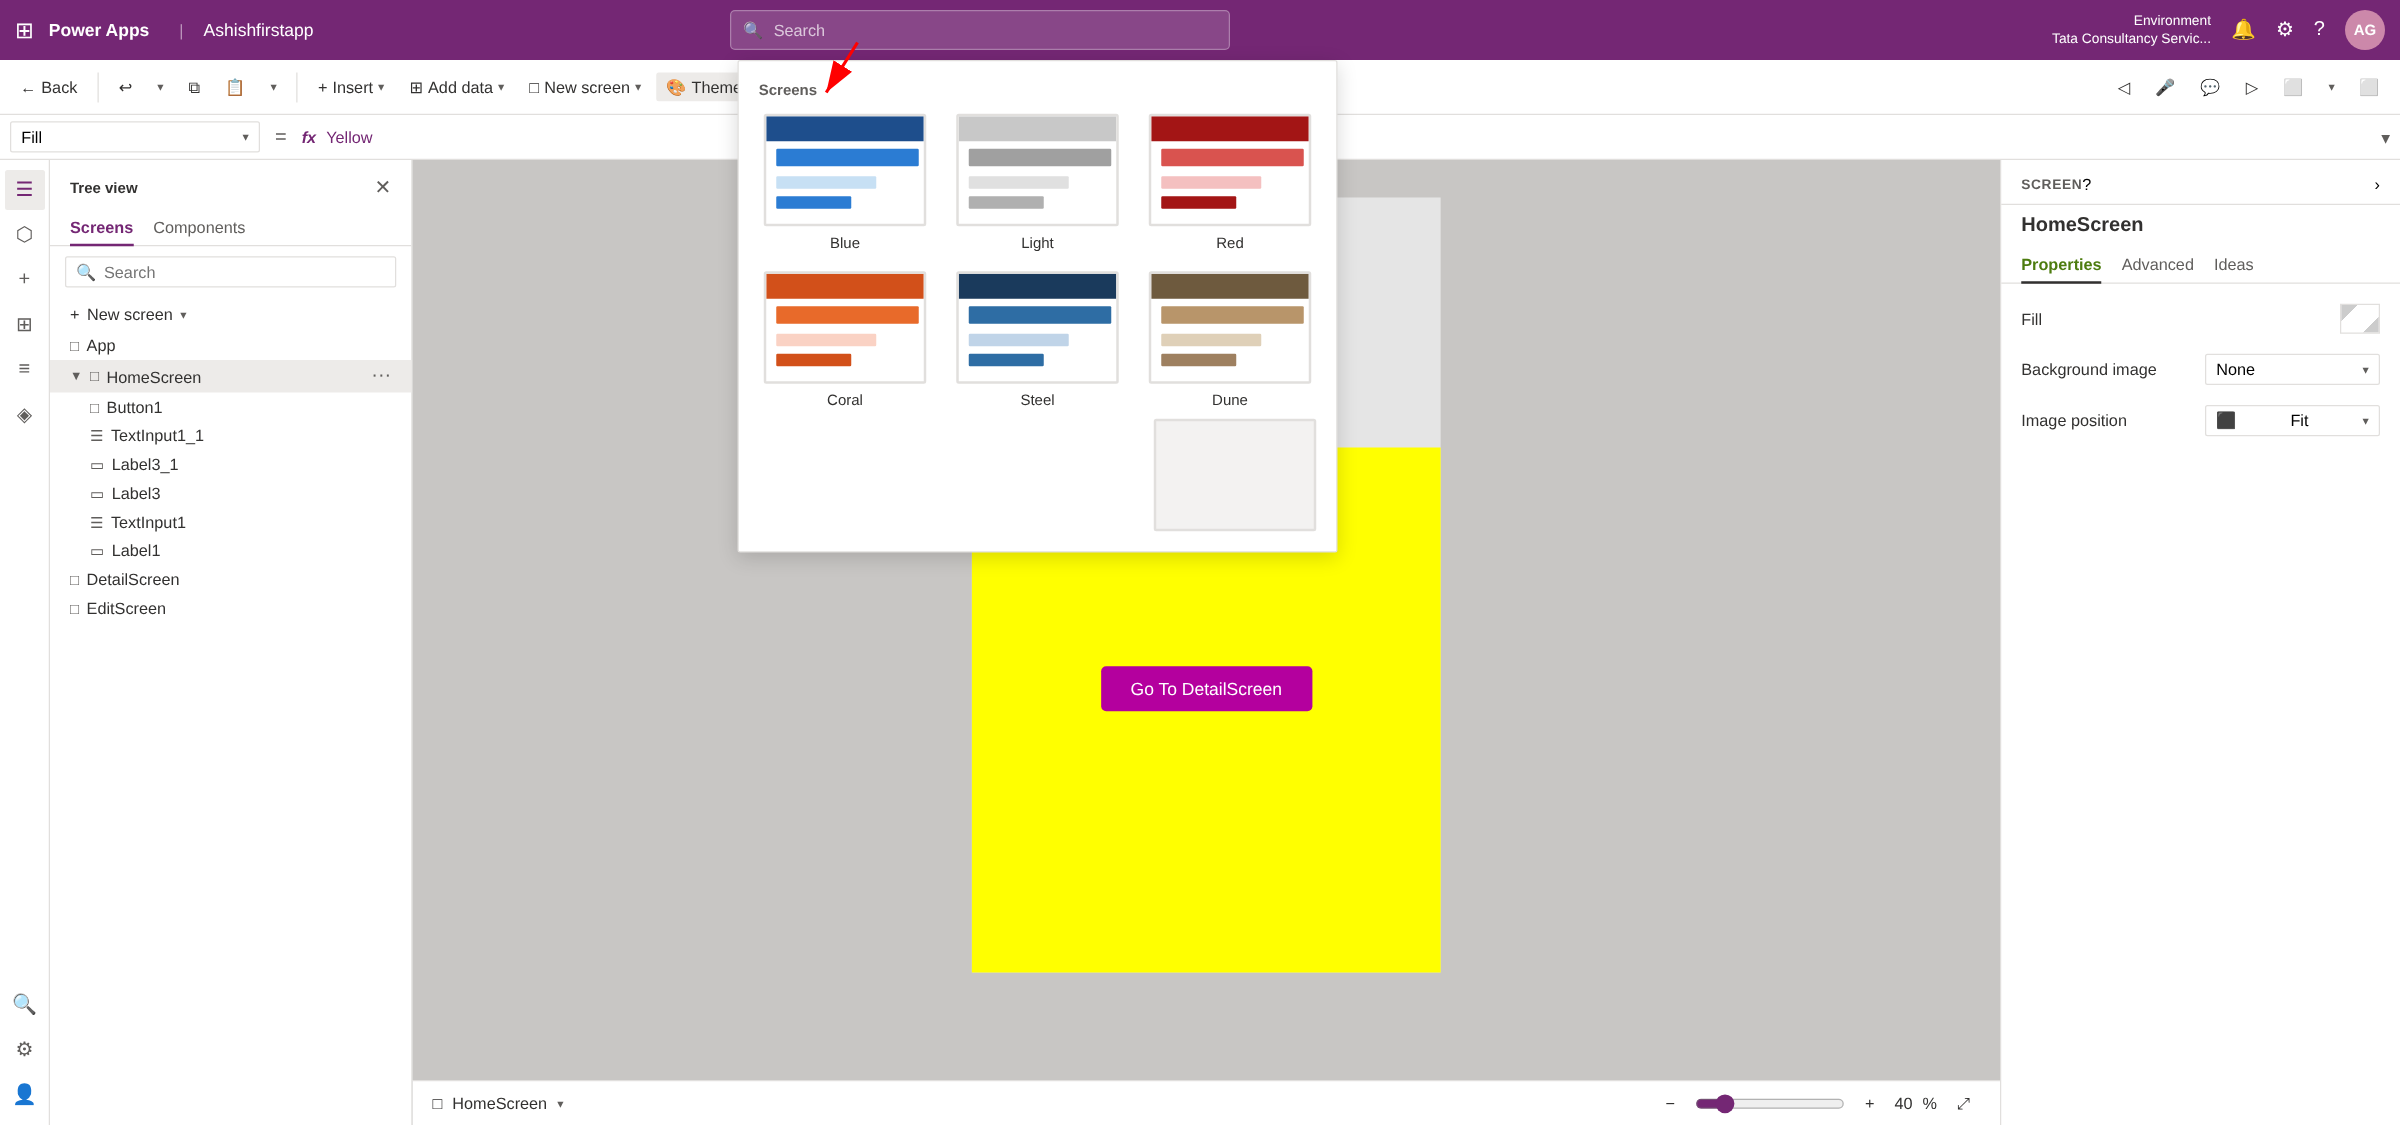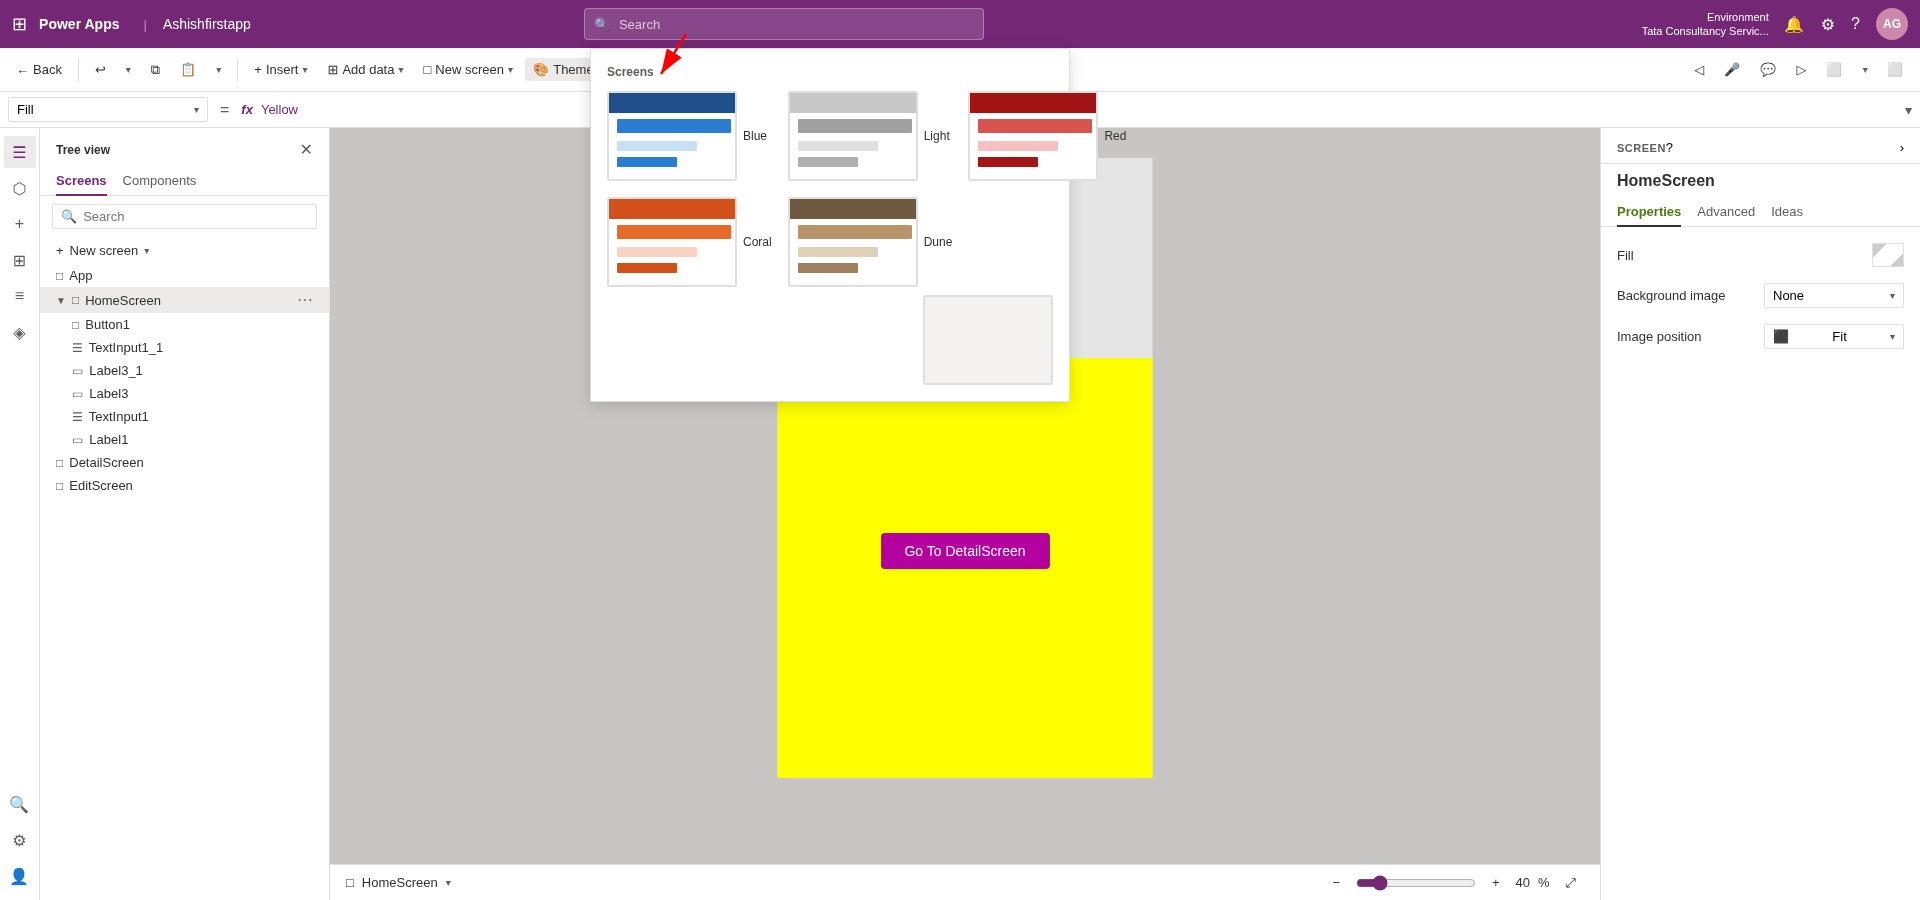--- a/index.html
+++ b/index.html
@@ -446,20 +446,21 @@
       color: #605e5c;
       margin-bottom: 12px;
     }
     .theme-grid {
       display: grid;
       grid-template-columns: repeat(3, 1fr);
       gap: 16px;
     }
     .theme-item {
       display: flex;
+      flex-direction: column;
       align-items: center;
       gap: 6px;
       cursor: pointer;
     }
     .theme-preview {
       width: 130px;
       height: 90px;
       border: 2px solid #e1dfdd;
       border-radius: 2px;
       overflow: hidden;
@@ -686,20 +687,29 @@
       <div class="theme-item">
         <div class="theme-preview preview-coral">
           <div class="bar1"></div>
           <div class="bar2"></div>
           <div class="bar3"></div>
           <div class="bar4"></div>
         </div>
         <span class="theme-name">Coral</span>
       </div>
 
+      <div class="theme-item">
+        <div class="theme-preview preview-steel">
+          <div class="bar1"></div>
+          <div class="bar2"></div>
+          <div class="bar3"></div>
+          <div class="bar4"></div>
+        </div>
+        <span class="theme-name">Steel</span>
+      </div>
 
       <div class="theme-item">
         <div class="theme-preview preview-dune">
           <div class="bar1"></div>
           <div class="bar2"></div>
           <div class="bar3"></div>
           <div class="bar4"></div>
         </div>
         <span class="theme-name">Dune</span>
       </div>

